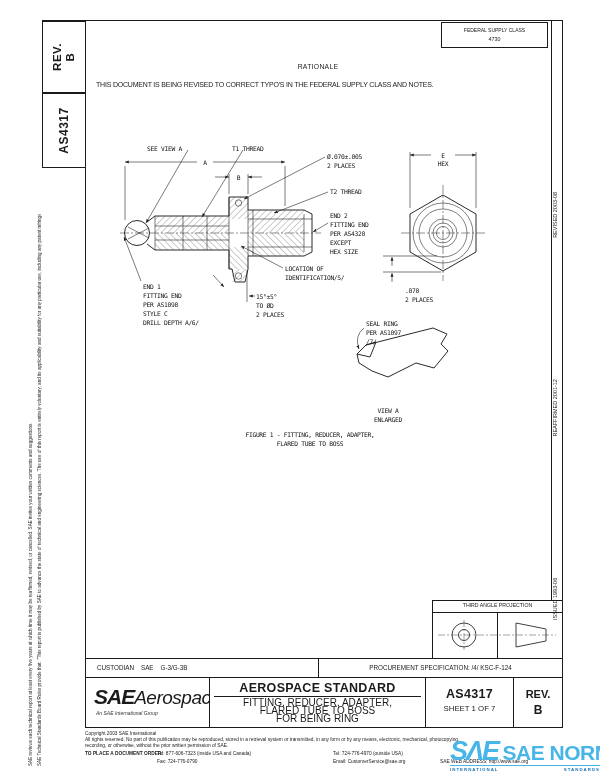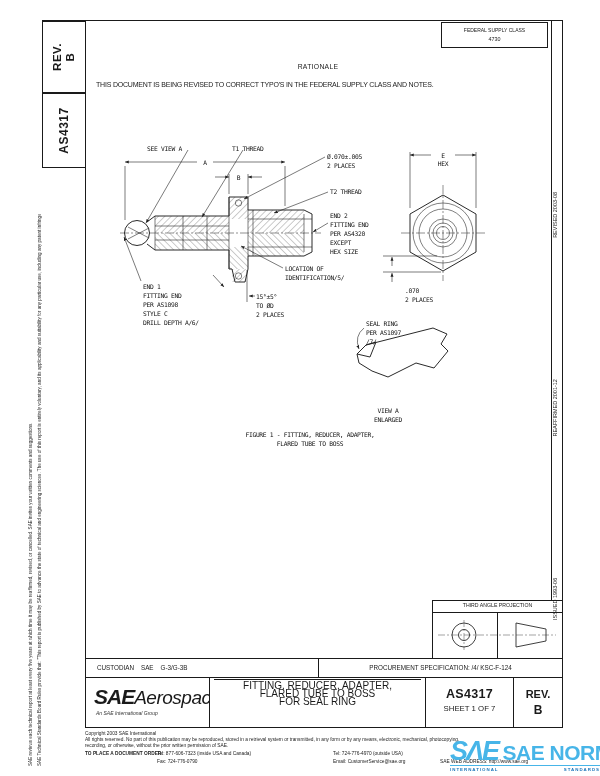--- a/index.html
+++ b/index.html
@@ -212,24 +212,25 @@
   <div class="cell procurement" style="left:318px;top:658px;width:245px;height:20px;">PROCUREMENT SPECIFICATION: /4/ KSC-F-124</div>
 
   <div class="cell" style="left:85px;top:677px;width:125px;height:51px;">
     <div class="logo-line">
       <span class="logo-sae">SAE</span><span class="logo-aero">Aerospace</span>
     </div>
     <div class="logo-sub">An SAE International Group</div>
   </div>
 
   <div class="cell" style="left:209px;top:677px;width:217px;height:51px;">
+    <div class="as-title">AEROSPACE STANDARD</div>
     <div class="as-rule"></div>
     <div class="as-sub">FITTING, REDUCER, ADAPTER,</div>
     <div class="as-sub">FLARED TUBE TO BOSS</div>
-    <div class="as-sub">FOR SEAL RING</div>
+    <div class="as-sub">FOR BEING RING</div>
   </div>
 
   <div class="cell" style="left:425px;top:677px;width:89px;height:51px;">
     <div class="num-main">AS4317</div>
     <div class="num-sheet">SHEET 1 OF 7</div>
   </div>
 
   <div class="cell" style="left:513px;top:677px;width:50px;height:51px;">
     <div class="rev-main">REV.</div>
     <div class="rev-val">B</div>

